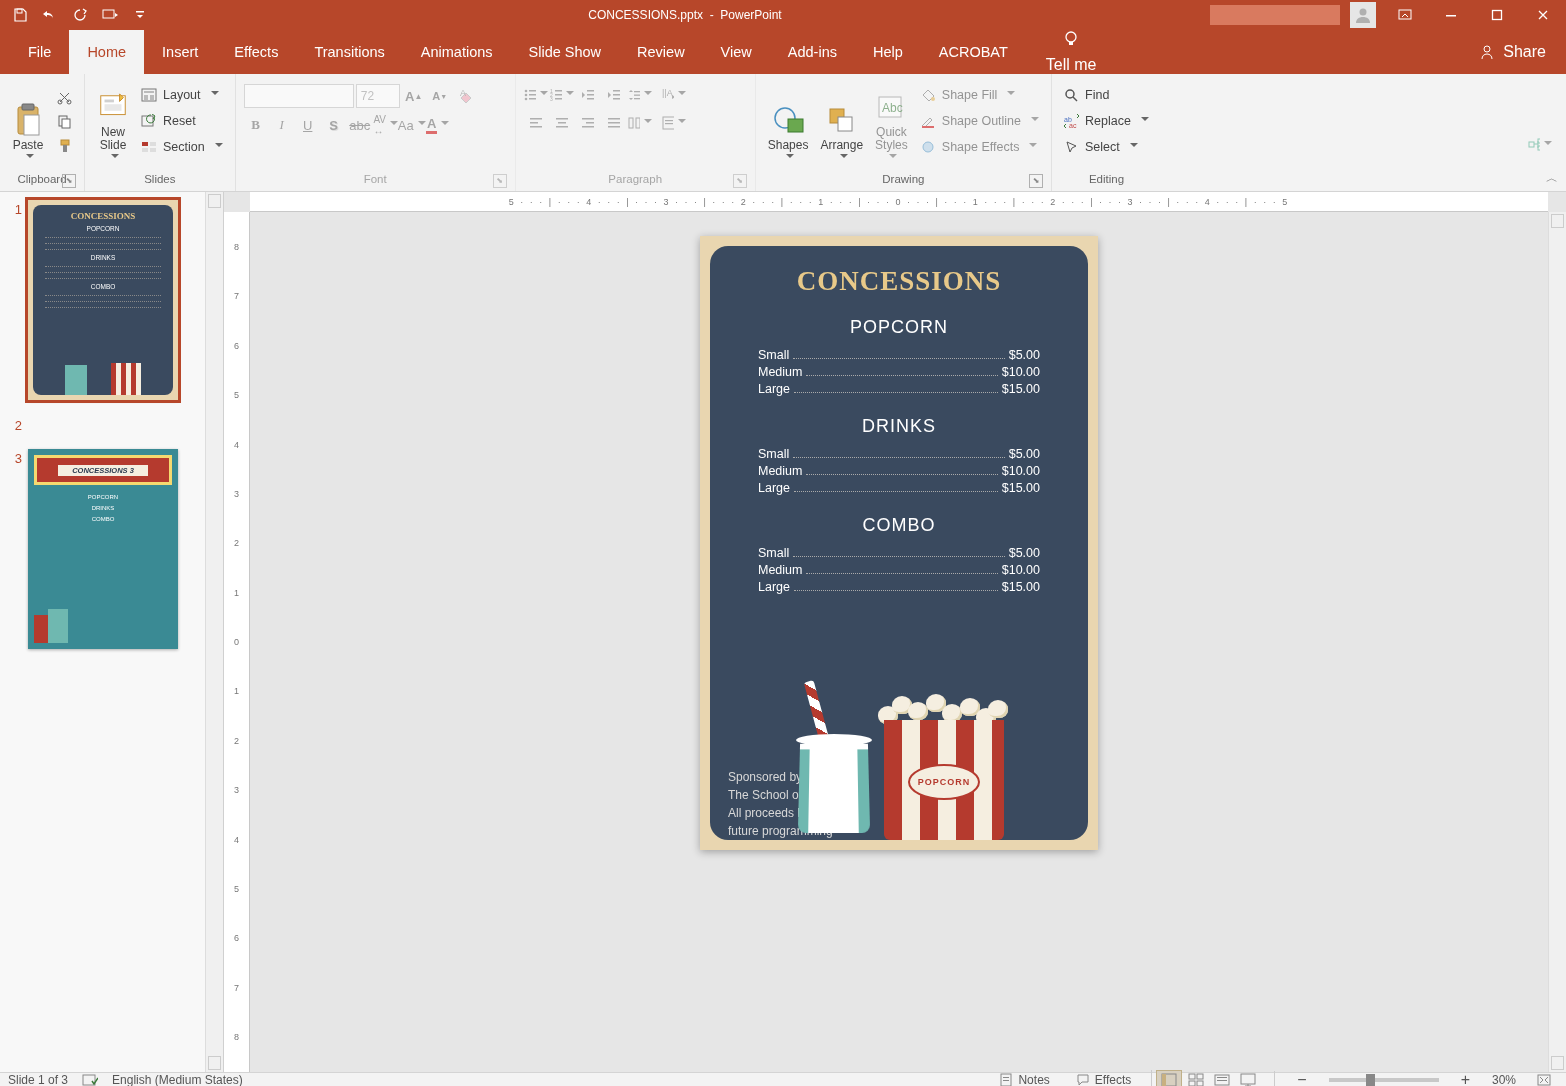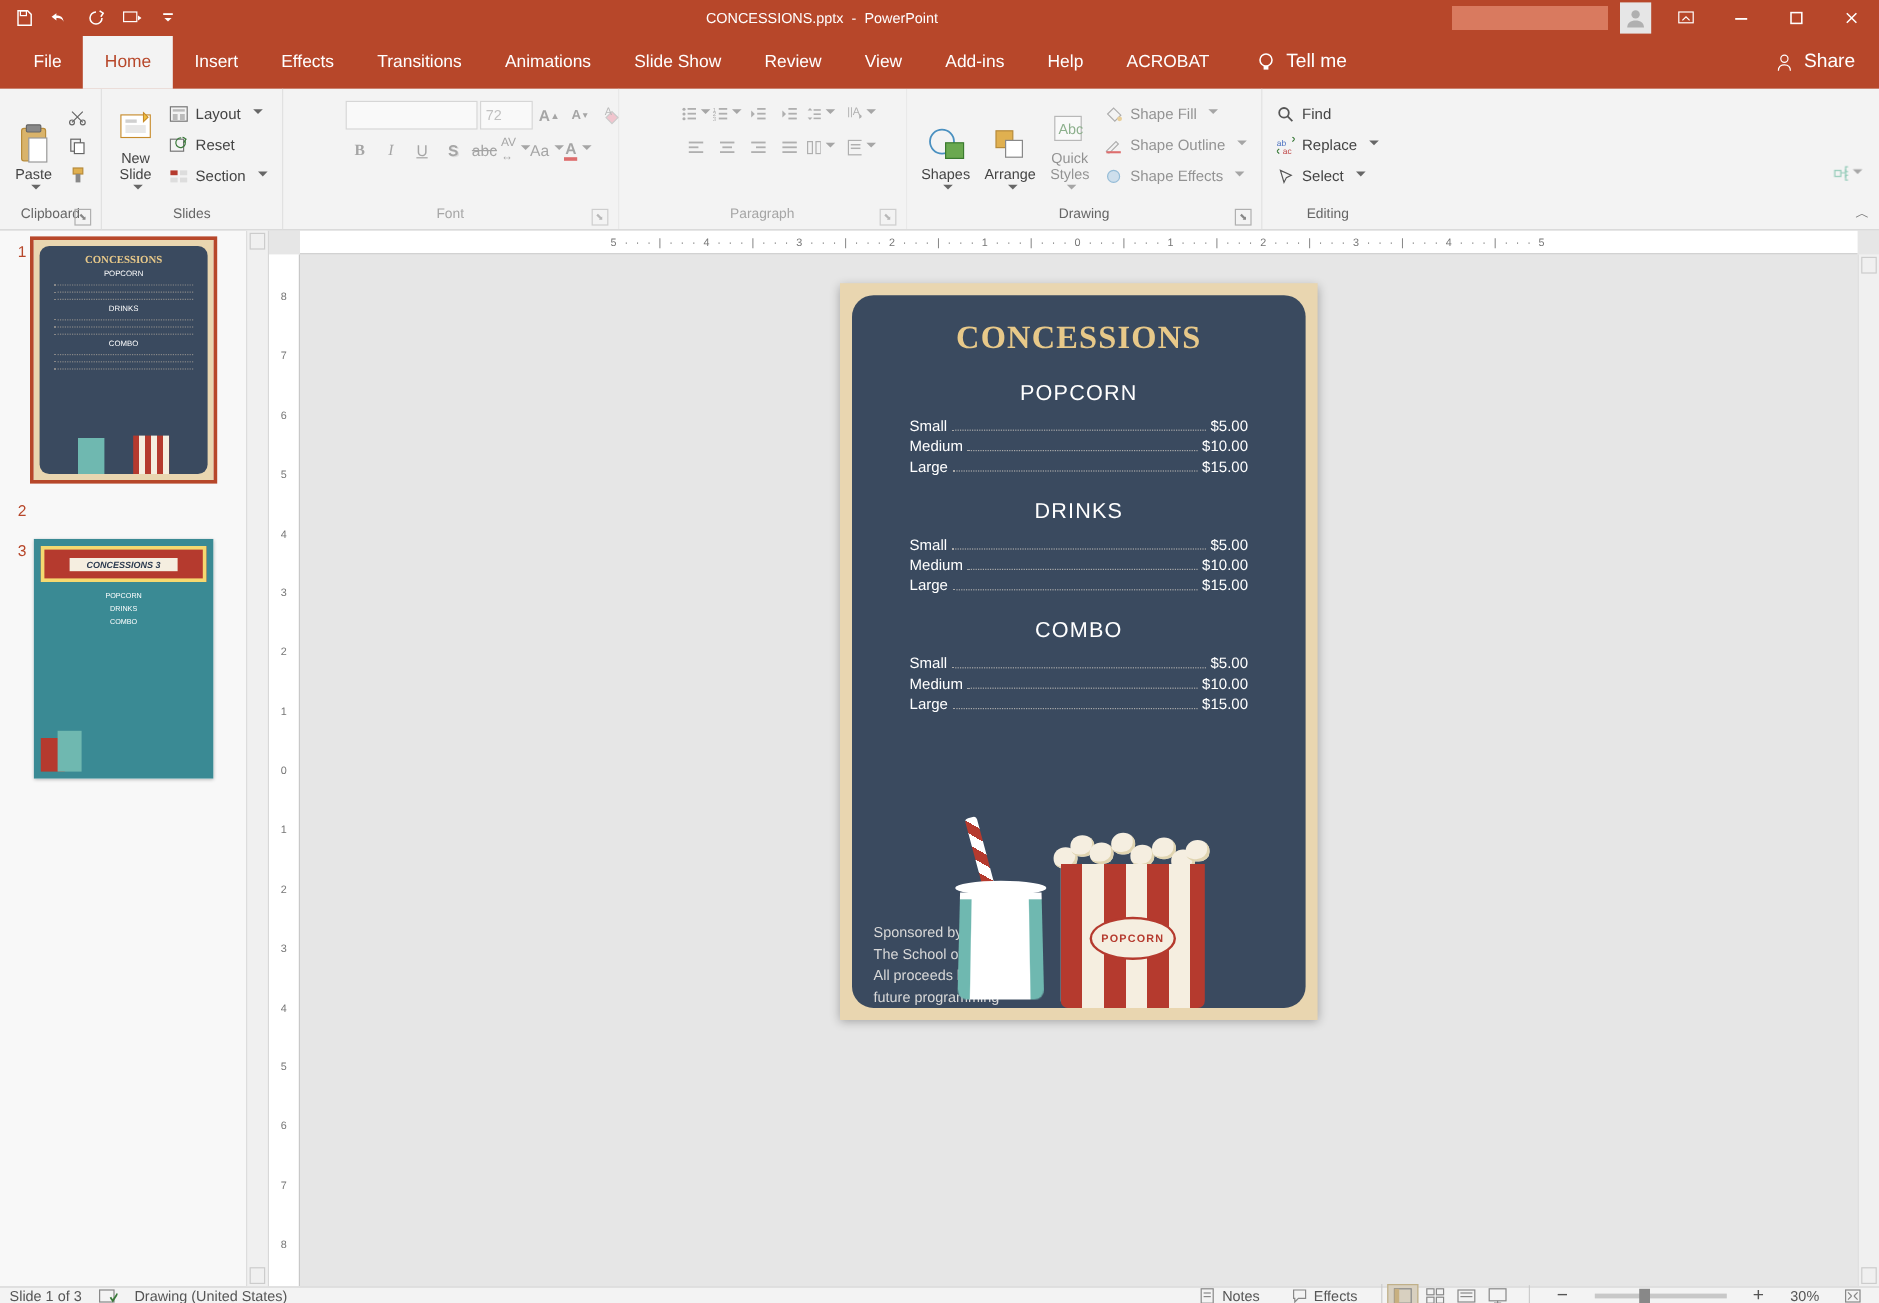--- a/index.html
+++ b/index.html
@@ -13,38 +13,38 @@
 .user-box { width:130px; height:20px; background:#d97a5f; margin-right:10px; }
 .win-controls { display: flex; }
 .win-btn { width: 46px; height: 30px; display: flex; align-items: center; justify-content: center; }
 .avatar { width:26px; height:26px; background:#e6e6e6; display:flex; align-items:center; justify-content:center; margin-right:6px; }
 
 
 .ribbon-tabs { height: 44px; background: #b7472a; display: flex; align-items: stretch; padding-left: 10px; color: #fff; }
 .tab { padding: 0 18px; display: flex; align-items: center; font-size: 14.5px; cursor: pointer; }
 .tab.active { background: #f3f3f3; color: #b7472a; }
 .tab.file { padding: 0 18px; }
-.tellme-wrap { display:flex; align-items:center; gap:8px; margin-left:20px; }
+.tellme-wrap { display:flex; align-items:center; gap:8px; margin-left:20px;flex-direction:column; }
 .share-wrap { margin-left:auto; display:flex; align-items:center; gap:8px; padding-right:20px; }
 
 
 .ribbon { height: 118px; background: #f3f3f3; border-bottom: 1px solid #d4d4d4; display: flex; position:relative; }
 .group { border-right: 1px solid #e1e1e1; padding: 4px 8px 2px 8px; display: flex; flex-direction: column; height:100%; }
 .group-body { flex:1; display:flex; align-items:flex-start; gap:4px; }
 .group-label { text-align:center; font-size:11.5px; color:#666; position:relative; height:18px; line-height:16px; }
 .dlaunch { position:absolute; right:0; bottom:1px; width:14px; height:14px; border:1px solid #b0b0b0; font-size:8px; display:flex; align-items:center; justify-content:center; color:#888; }
 .big-btn { display:flex; flex-direction:column; align-items:center; justify-content:flex-end; padding:2px 4px; gap:2px; height:86px; font-size:12px; color:#444; }
 .big-btn .ico { width:32px; height:32px; display:flex; align-items:center; justify-content:center; }
 .mini-col { display:flex; flex-direction:column; gap:2px; justify-content:center; height:86px; }
 .mini-btn { height:24px; display:flex; align-items:center; gap:6px; padding:0 4px; font-size:12.5px; color:#444; }
 .icobtn { width:24px; height:22px; display:flex; align-items:center; justify-content:center; color:#666; font-size:13px; }
 .fontbox { height:24px; border:1px solid #c0c0c0; background:#fff; width:110px; font-size:12px; padding:0 4px; display:flex; align-items:center; color:#999; }
 .sizebox { height:24px; border:1px solid #c0c0c0; background:#fff; width:44px; font-size:12px; padding:0 4px; display:flex; align-items:center; color:#999; }
 .dim { opacity:0.55; }
-.row { display:flex; gap:2px; align-items:center;margin-left:44px; }
+.row { display:flex; gap:2px; align-items:center; }
 .collapse-rib { position:absolute; right:8px; bottom:4px; font-size:12px; color:#777; }
 
 
 .workspace { flex:1; display:flex; overflow:hidden; background:#e6e6e6; }
 .thumb-pane-wrap { width:224px; display:flex; background:#f8f8f8; border-right:1px solid #d0d0d0; }
 .thumb-pane { flex:1; overflow-y:auto; padding:8px 4px 8px 8px; }
 .thumb-scroll { width:18px; background:#f0f0f0; border-left:1px solid #ddd; position:relative; }
 .thumb-scroll::before{content:"";position:absolute;top:2px;left:2px;right:2px;height:12px;border:1px solid #ccc;}
 .thumb-scroll::after{content:"";position:absolute;bottom:2px;left:2px;right:2px;height:12px;border:1px solid #ccc;}
 .thumb-entry { display:flex; gap:6px; margin-bottom:16px; }
@@ -715,21 +715,21 @@
 </div>
 
 <div class="statusbar">
   <span>Slide 1 of 3</span>
   <span>
       <svg width="16" height="14">
         <rect x="1" y="2" width="12" height="10" fill="none" stroke="#888"></rect>
         <path d="M10 8l2 3 4-6" stroke="#3a7a3a" fill="none" stroke-width="1.5"></path>
       </svg>
     </span>
-  <span>Drawing (United States)</span>
+  <span>English (Medium States)</span>
   <div class="spacer"></div>
   <div class="sb-btn">
       <svg width="14" height="14">
         <rect x="2" y="1" width="10" height="12" fill="none" stroke="#888"></rect>
         <rect x="4" y="4" width="6" height="1" fill="#888"></rect>
         <rect x="4" y="7" width="6" height="1" fill="#888"></rect>
       </svg>
       <span>Notes</span>
     </div>
   <div class="sb-btn">

